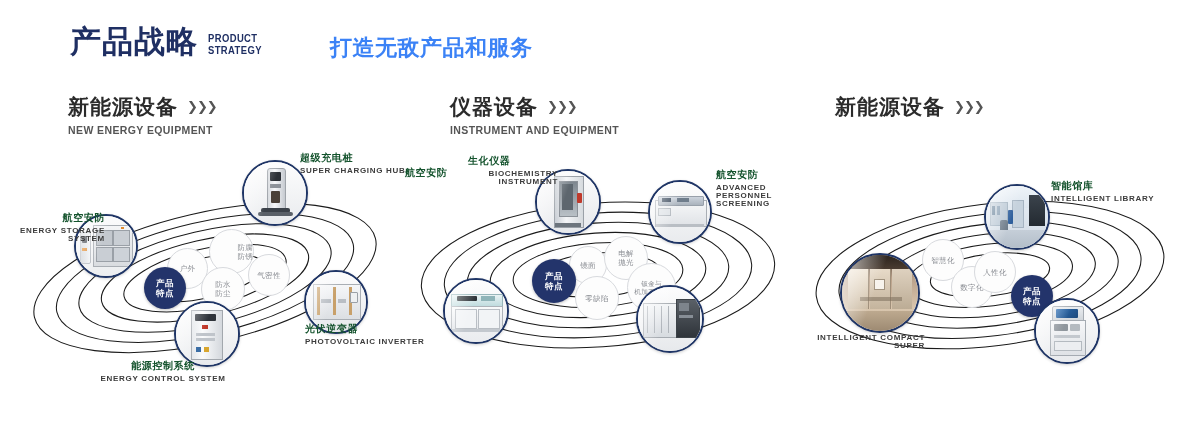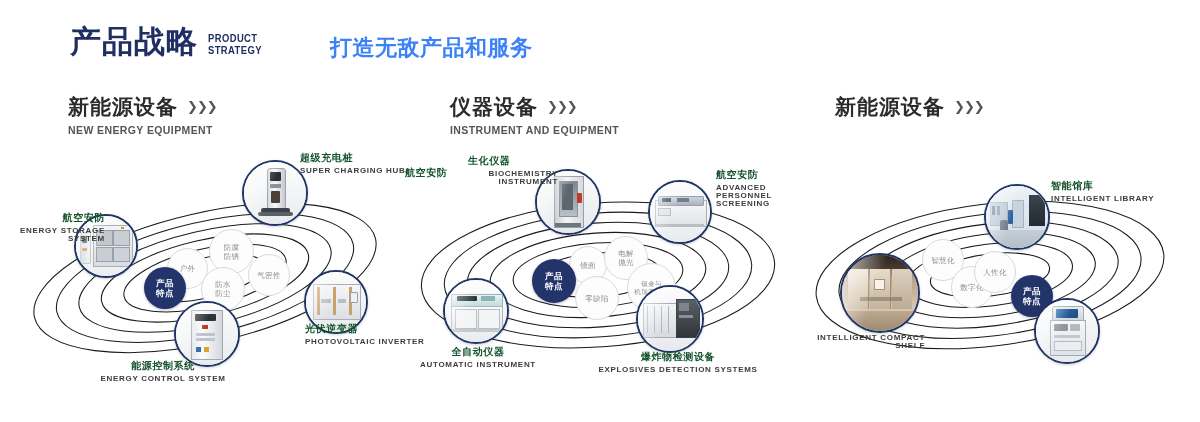--- a/index.html
+++ b/index.html
@@ -138,21 +138,21 @@
           <ellipse cx="200" cy="128" rx="129" ry="47"></ellipse>
           <ellipse cx="200" cy="128" rx="152" ry="56"></ellipse>
           <ellipse cx="200" cy="128" rx="175" ry="65"></ellipse>
         </g>
       </svg>
     </div>
 
     <div class="feat" style="left:162px;top:98px;width:39px;height:39px;">
       <span><span>户外</span></span>
     </div>
-    <div class="feat" style="left:204px;top:79px;width:43px;height:43px;">
+    <div class="feat" style="left:204px;top:79px;width:43px;height:43px;justify-content:flex-end;">
       <span>
         <span>防腐</span><br><span>防锈</span>
       </span>
     </div>
     <div class="feat" style="left:196px;top:117px;width:42px;height:42px;">
       <span>
         <span>防水</span><br><span>防尘</span>
       </span>
     </div>
     <div class="feat" style="left:243px;top:104px;width:40px;height:40px;">
@@ -332,29 +332,21 @@
     <div class="lbl" style="left:70px;top:6px;">
       <div class="cn">生化仪器</div>
       <div class="en w2" style="max-width:90px;text-align:right;">BIOCHEMISTRY INSTRUMENT</div>
     </div>
 
     <div class="lbl" style="left:318px;top:20px;">
       <div class="cn">航空安防</div>
       <div class="en w2" style="max-width:86px;">ADVANCED PERSONNEL SCREENING</div>
     </div>
 
-    <div class="lbl ctr" style="left:0px;top:197px;width:160px;">
-      <div class="cn">全自动仪器</div>
-      <div class="en">AUTOMATIC INSTRUMENT</div>
-    </div>
-
-    <div class="lbl ctr" style="left:185px;top:202px;width:190px;">
-      <div class="cn">爆炸物检测设备</div>
-      <div class="en">EXPLOSIVES DETECTION SYSTEMS</div>
-    </div>
+
   </div>
 
   <div class="cluster" id="cluster-3">
 
     <div class="rings">
       <svg width="400" height="250" viewBox="0 0 400 250">
         <g fill="none" stroke="#1a1a1a" stroke-width="1.05" transform="rotate(-7 195 125)">
           <ellipse cx="195" cy="125" rx="60" ry="21"></ellipse>
           <ellipse cx="195" cy="125" rx="83" ry="31"></ellipse>
           <ellipse cx="195" cy="125" rx="106" ry="41"></ellipse>
@@ -420,18 +412,18 @@
         <div class="shine"></div>
       </div>
     </div>
 
     <div class="lbl" style="left:256px;top:31px;">
       <div class="cn">智能馆库</div>
       <div class="en">INTELLIGENT LIBRARY</div>
     </div>
 
     <div class="lbl right" style="left:-15px;top:180px;width:145px;">
-      <div class="en w2" style="margin-left:auto;max-width:112px;">INTELLIGENT COMPACT SHELF</div>
+      <div class="en w2" style="margin-left:auto;max-width:112px;">INTELLIGENT COMPACT SUPER</div>
     </div>
 
   </div>
 
 </div>
 
 </body></html>

